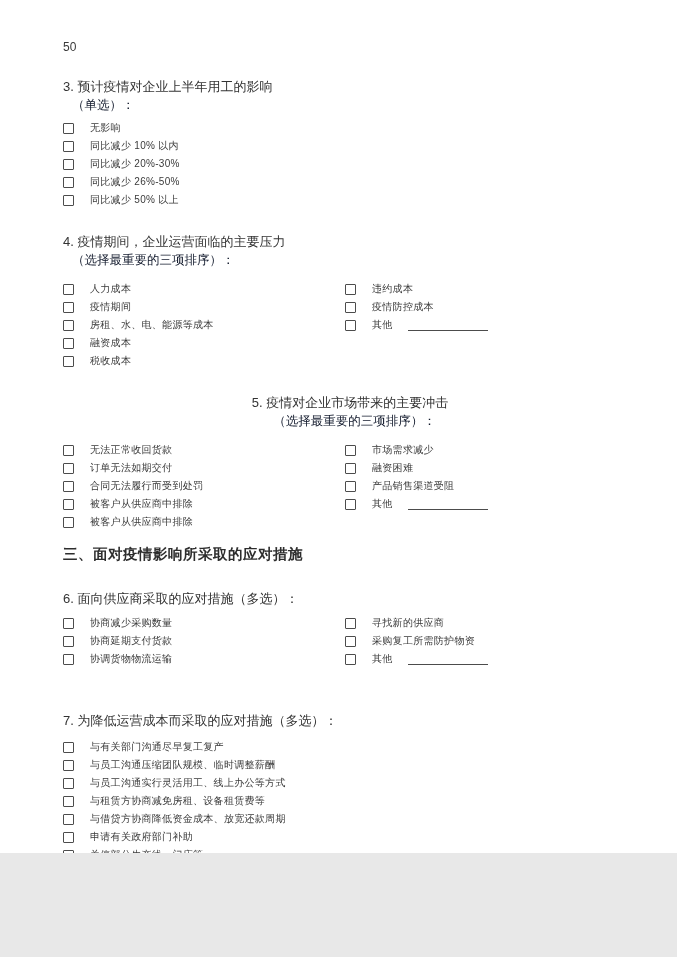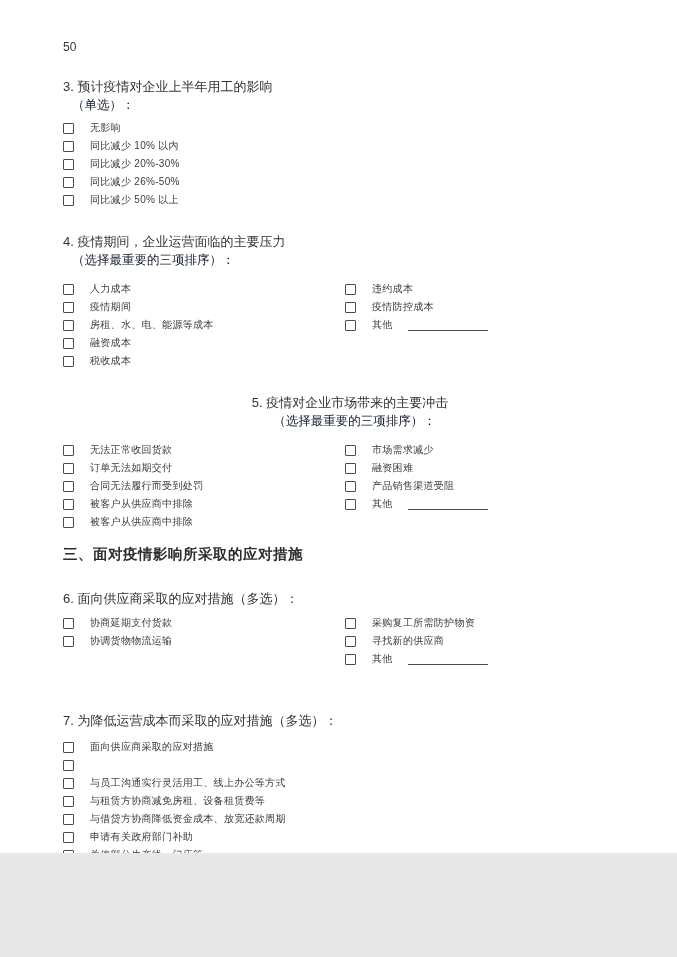--- a/index.html
+++ b/index.html
@@ -201,54 +201,59 @@
   </section>
 
   <div class="section-heading">三、面对疫情影响所采取的应对措施</div>
 
   <section class="question q6" style="margin-bottom: 44px;">
     <div class="q-title">6. 面向供应商采取的应对措施（多选）：</div>
     <div class="options two-col">
       <div class="col-left">
         <div class="option">
           <span class="checkbox"></span>
+          <span class="option-label">协商减少采购数量</span>
+        </div>
+        <div class="option">
+          <span class="checkbox"></span>
           <span class="option-label">协商延期支付货款</span>
         </div>
         <div class="option">
           <span class="checkbox"></span>
           <span class="option-label">协调货物物流运输</span>
         </div>
       </div>
       <div class="col-right">
         <div class="option">
           <span class="checkbox"></span>
+          <span class="option-label">寻找新的供应商</span>
+        </div>
+        <div class="option">
+          <span class="checkbox"></span>
           <span class="option-label">采购复工所需防护物资</span>
-        </div>
-        <div class="option">
-          <span class="checkbox"></span>
-          <span class="option-label">寻找新的供应商</span>
         </div>
         <div class="option">
           <span class="checkbox"></span>
           <span class="option-label">其他</span>
           <span class="blank-line"></span>
         </div>
       </div>
     </div>
   </section>
 
   <section class="question q7">
     <div class="q-title">7. 为降低运营成本而采取的应对措施（多选）：</div>
     <div class="options">
       <div class="option">
         <span class="checkbox"></span>
-        <span class="option-label">面向供应商采取的应对措施</span>
-      </div>
-      <div class="option">
-        <span class="checkbox"></span>
+        <span class="option-label">与有关部门沟通尽早复工复产</span>
+      </div>
+      <div class="option">
+        <span class="checkbox"></span>
+        <span class="option-label">与员工沟通压缩团队规模、临时调整薪酬</span>
       </div>
       <div class="option">
         <span class="checkbox"></span>
         <span class="option-label">与员工沟通实行灵活用工、线上办公等方式</span>
       </div>
       <div class="option">
         <span class="checkbox"></span>
         <span class="option-label">与租赁方协商减免房租、设备租赁费等</span>
       </div>
       <div class="option">

